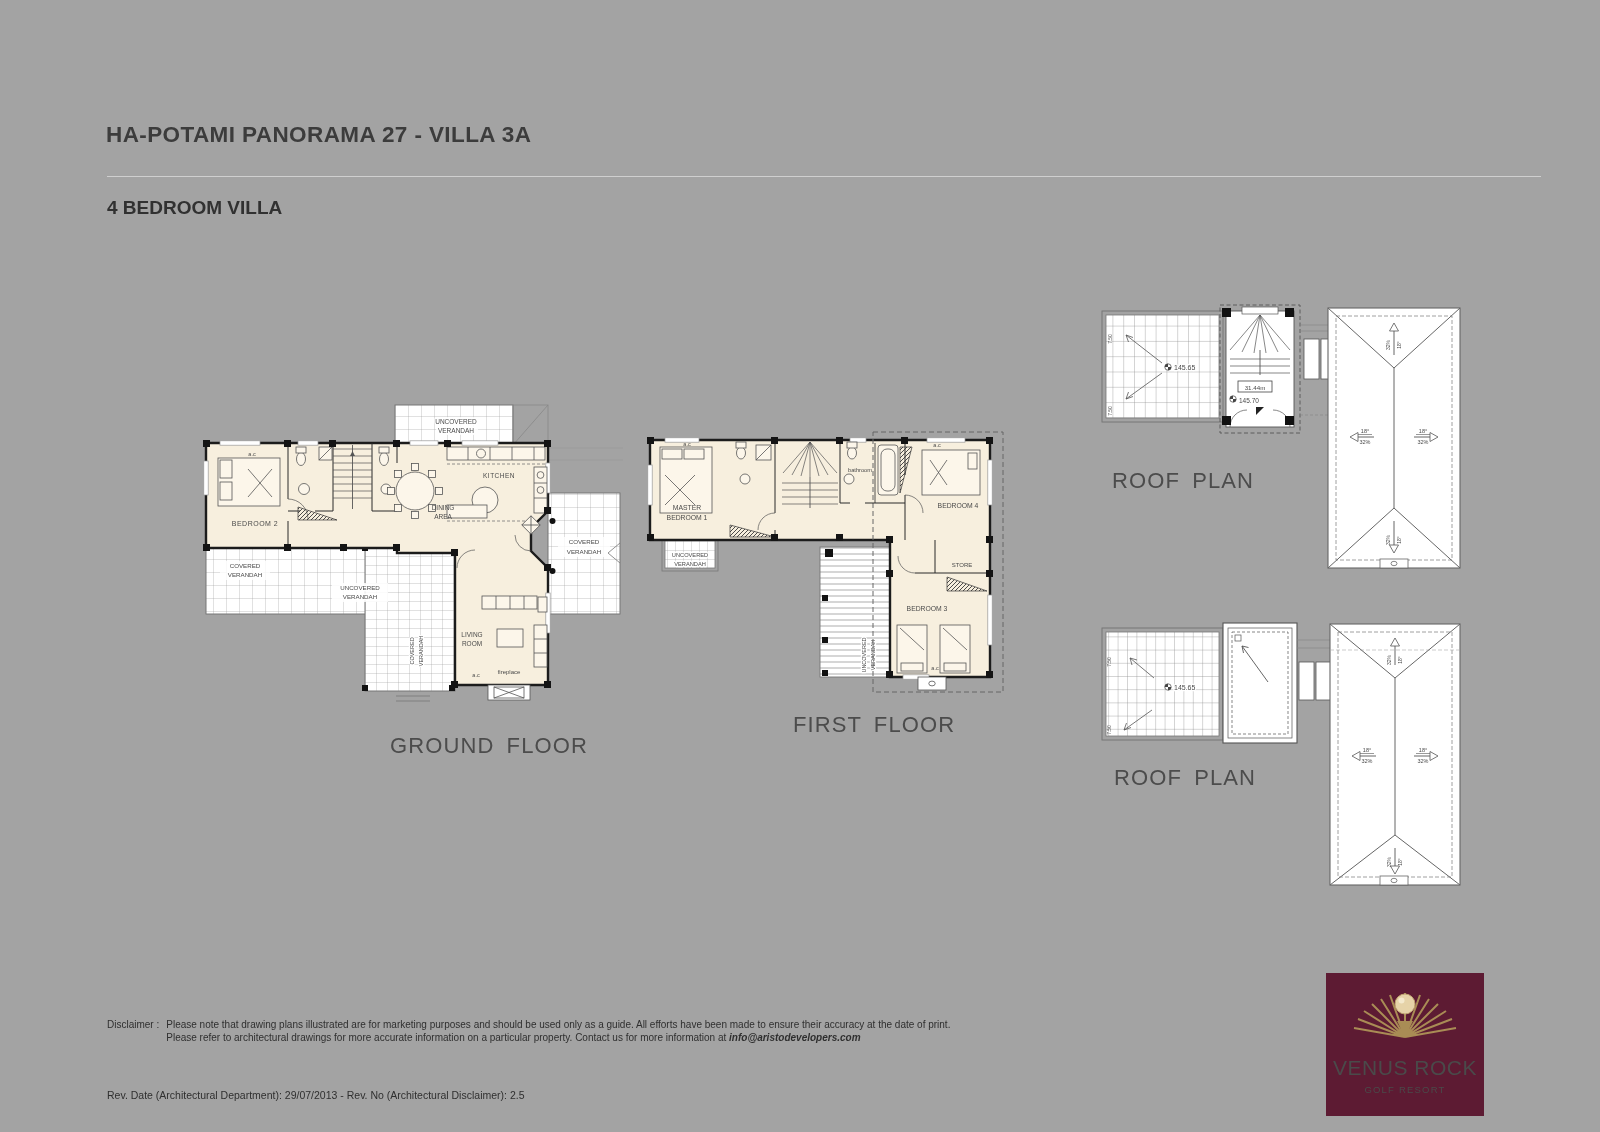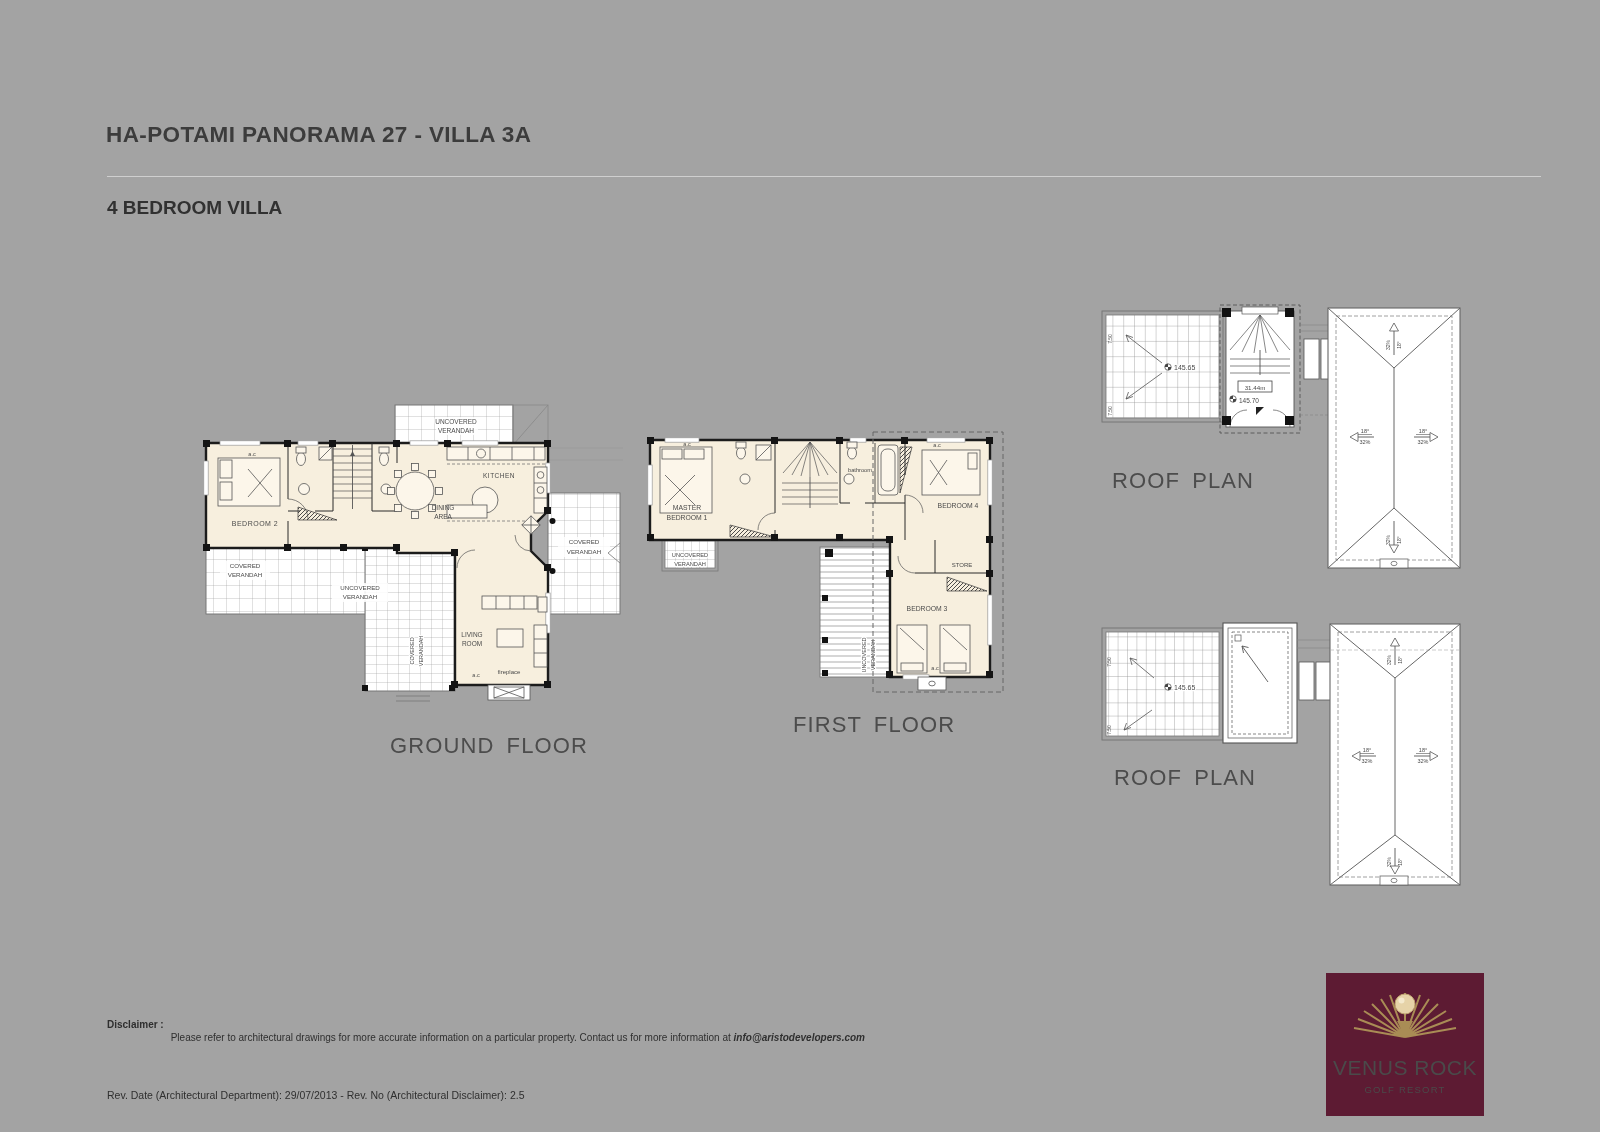--- a/index.html
+++ b/index.html
@@ -13,21 +13,21 @@
   .plan-r1{left:1080px;top:295px;width:390px;height:290px;}
   .plan-r2{left:1080px;top:610px;width:390px;height:280px;}
   .caption{position:absolute;font-size:22px;letter-spacing:1.1px;word-spacing:5px;color:#4c4c4c;white-space:nowrap;}
   .cap-gf{left:368px;top:733px;margin-left:22px;}
   .cap-ff{left:793px;top:712px;}
   .cap-r1{left:1112px;top:468px;}
   .cap-r2{left:1114px;top:765px;}
   svg text{font-family:"Liberation Sans",sans-serif;fill:#4a4a4a;}
   .halo{paint-order:stroke;stroke:#ffffff;stroke-width:2.4px;stroke-linejoin:round;}
   .disclaimer{position:absolute;left:107px;top:1018px;display:flex;font-size:10px;line-height:13px;color:#2f2f2f;width:1360px;}
-  .disc-label{font-weight:700;white-space:nowrap;margin-right:7px;}
+  .disc-label{font-weight:400;white-space:nowrap;margin-right:7px;}
   .disc-body b{font-weight:700;font-style:italic;}
   .rev{position:absolute;left:107px;top:1089px;font-size:10.5px;color:#2f2f2f;}
   .rev b{font-weight:400;}
   .logo{position:absolute;left:1326px;top:973px;width:158px;height:143px;}
 </style>
 </head>
 <body>
 
 <div class="page">
 
@@ -520,21 +520,21 @@
   </svg>
 
   <div class="caption cap-gf">GROUND FLOOR</div>
   <div class="caption cap-ff">FIRST FLOOR</div>
   <div class="caption cap-r1">ROOF PLAN</div>
   <div class="caption cap-r2">ROOF PLAN</div>
 
   <div class="disclaimer">
     <span class="disc-label">Disclaimer :</span>
     <span class="disc-body">
-      <br>
+      <span>Please note that drawing plans illustrated are for marketing purposes and should be used only as a guide. All efforts have been made to ensure their accuracy at the date of print.</span><br>
       <span>Please refer to architectural drawings for more accurate information on a particular property. Contact us for more information at</span>
       <b>info@aristodevelopers.com</b>
     </span>
   </div>
 
   <div class="rev">
     <b>Rev. Date (Architectural Department):</b>
     <span>29/07/2013</span>
     <span>-</span>
     <b>Rev. No (Architectural Disclaimer):</b>

